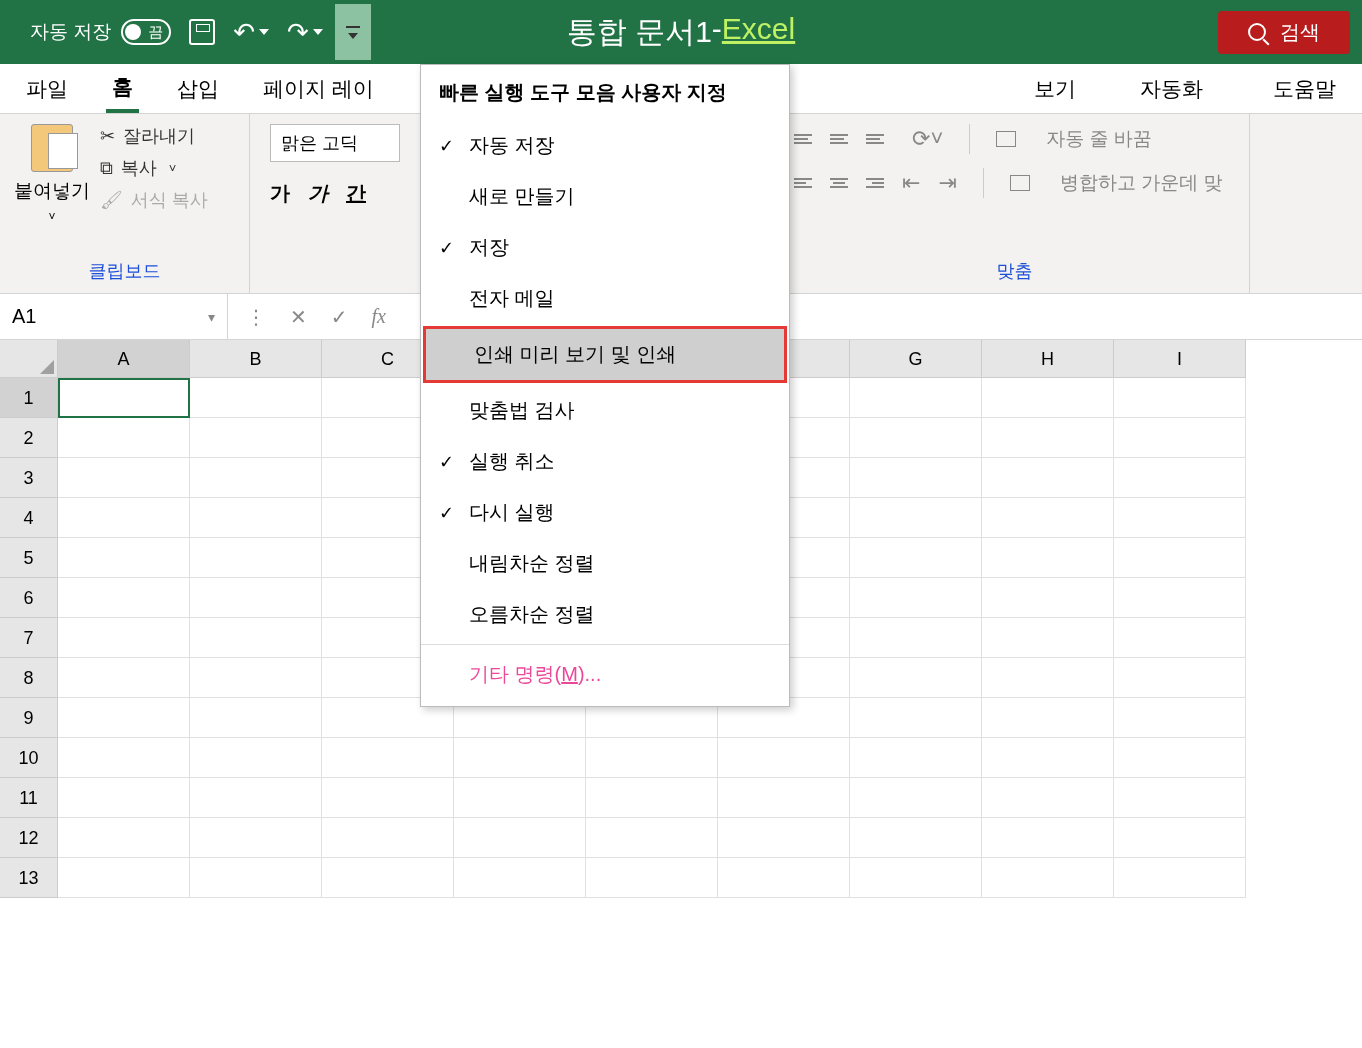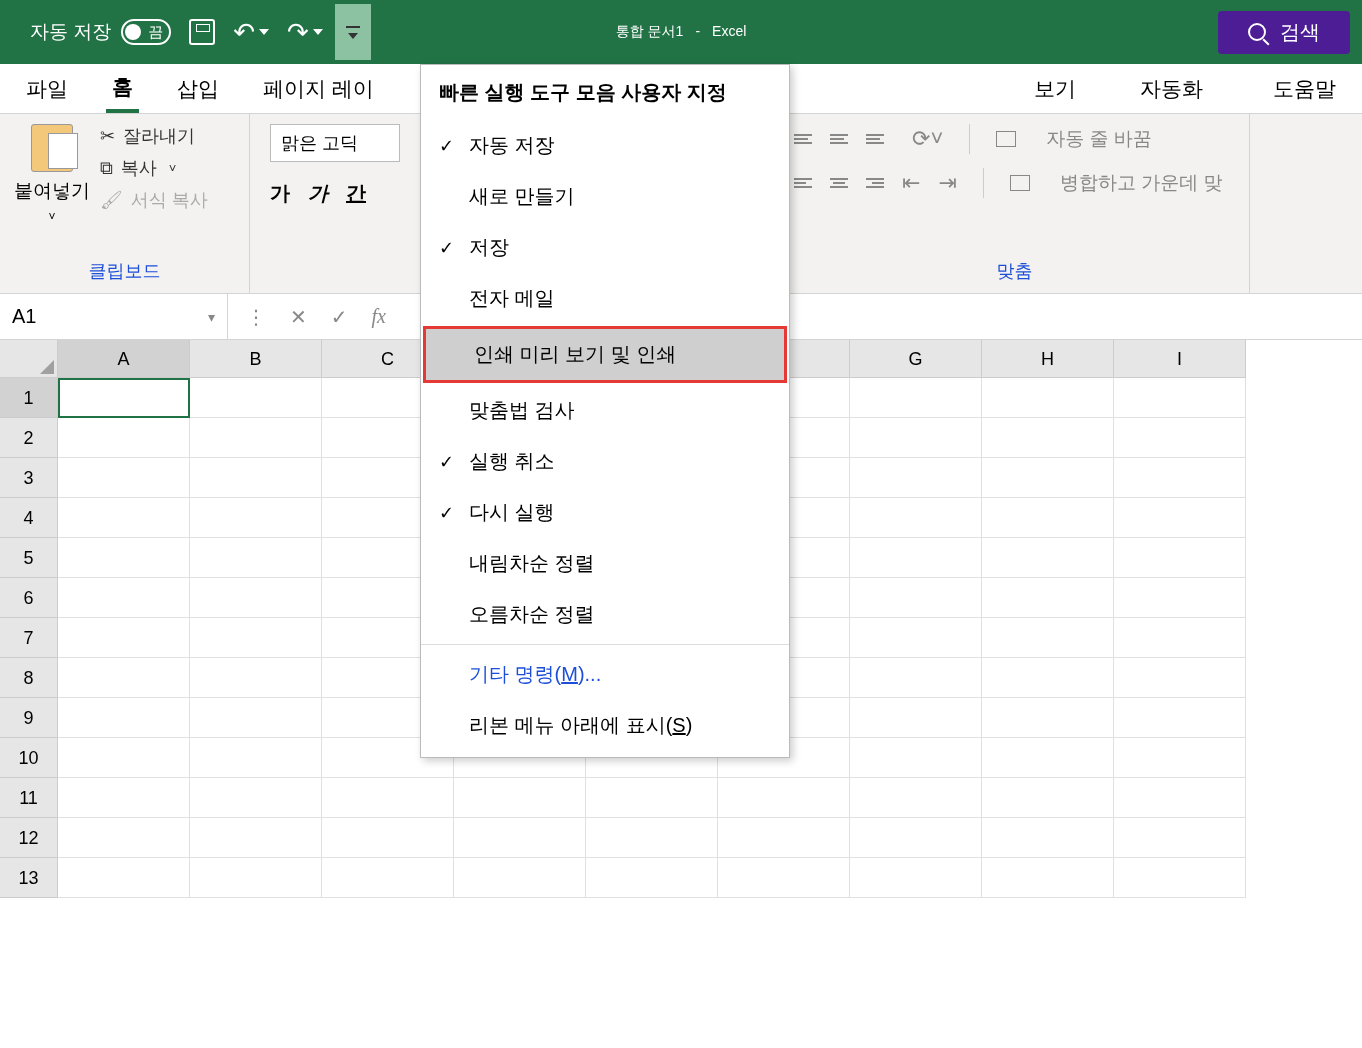--- a/index.html
+++ b/index.html
@@ -12,23 +12,23 @@
 .toggle-knob { width: 16px; height: 16px; background: #fff; border-radius: 50%; }
 .toggle-label { font-size: 15px; position: absolute; right: 6px; }
 .qat-icon { color: #fff; margin-left: 18px; display: flex; align-items: center; justify-content: center; }
 .save-ico { width: 26px; height: 26px; border: 2px solid #fff; border-radius: 3px; position: relative; }
 .save-ico::after { content: ""; position: absolute; top: 3px; left: 5px; width: 12px; height: 6px; border: 1px solid #fff; }
 .undo-ico, .redo-ico { font-size: 26px; }
 .dd-chev { border-left: 5px solid transparent; border-right: 5px solid transparent; border-top: 6px solid #fff; margin-left: 4px; }
 .qat-customize-btn { width: 36px; height: 56px; background: #8cc1a1; display: flex; align-items: center; justify-content: center; margin-left: 12px; }
 .qat-customize-btn .bar { width: 14px; height: 2px; background: #333; position: relative; }
 .qat-customize-btn .chev { border-left: 5px solid transparent; border-right: 5px solid transparent; border-top: 6px solid #333; margin-top: 2px; }
-.title-center { position: absolute; left: 50%; transform: translateX(-50%); font-size: 14px; display: flex; gap: 12px; }
-.title-app { color: #ffffff; }
-.search-box { margin-left: auto; margin-right: 12px; background: #4c1d95; border-radius: 4px; padding: 8px 30px; display: flex; align-items: center; gap: 14px; font-size: 20px; }
+.title-center { position: absolute; left: 50%; transform: translateX(-50%); font-size: 30px; display: flex; }
+.title-app { color: #bef264; text-decoration: underline; }
+.search-box { margin-left: auto; margin-right: 12px; background: #b91c1c; border-radius: 4px; padding: 8px 30px; display: flex; align-items: center; gap: 14px; font-size: 20px; }
 .search-ico { width: 18px; height: 18px; border: 2px solid #fff; border-radius: 50%; position: relative; }
 .search-ico::after { content: ""; position: absolute; width: 8px; height: 2px; background: #fff; bottom: -4px; right: -6px; transform: rotate(45deg); }
 
 
 .ribbon-tabs { height: 50px; display: flex; align-items: center; padding-left: 20px; gap: 32px; font-size: 21px; border-bottom: 1px solid #d4d4d4; }
 .ribbon-tab { padding: 8px 6px; cursor: pointer; }
 .ribbon-tab.active { border-bottom: 4px solid #217346; font-weight: bold; }
 
 
 .ribbon { height: 180px; background: #f3f2f1; border-bottom: 1px solid #d4d4d4; display: flex; position: relative; }
@@ -80,21 +80,21 @@
 .cell { width: 132px; border-right: 1px solid #e0e0e0; border-bottom: 1px solid #e0e0e0; }
 .cell.active { border: 2px solid #217346; }
 
 
 .qat-menu { position: absolute; left: 420px; top: 64px; width: 370px; background: #fff; border: 1px solid #bbb; box-shadow: 3px 3px 8px rgba(0,0,0,0.2); z-index: 100; padding-bottom: 6px; }
 .menu-title { font-weight: bold; font-size: 20px; padding: 14px 18px; }
 .menu-item { display: flex; align-items: center; padding: 12px 18px 12px 48px; font-size: 20px; position: relative; cursor: pointer; }
 .menu-item.checked::before { content: "✓"; position: absolute; left: 18px; font-size: 18px; }
 .menu-item.highlighted { background: #cfcfcf; border: 3px solid #e53935; margin: 2px; }
 .menu-item.sep-above { border-top: 1px solid #ddd; margin-top: 4px; padding-top: 16px; }
-.menu-item.disabled { color: #1d4ed8; }
+.menu-item.disabled { color: #ec4899; }
 .u { text-decoration: underline; }
 </style>
 </head>
 <body>
 
 <div class="titlebar">
   <div class="autosave">
     <span>자동 저장</span>
     <span class="toggle">
       <span class="toggle-knob"></span>
@@ -423,18 +423,13 @@
       <div class="menu-item checked">실행 취소</div>
       <div class="menu-item checked">다시 실행</div>
       <div class="menu-item">내림차순 정렬</div>
       <div class="menu-item">오름차순 정렬</div>
     </div>
   <div class="menu-item sep-above disabled">
     <span>기타 명령(</span>
       <span class="u">M</span>
       <span>)...</span>
   </div>
-  <div class="menu-item">
-    <span>리본 메뉴 아래에 표시(</span>
-      <span class="u">S</span>
-      <span>)</span>
-  </div>
 </div>
 
 </body></html>

